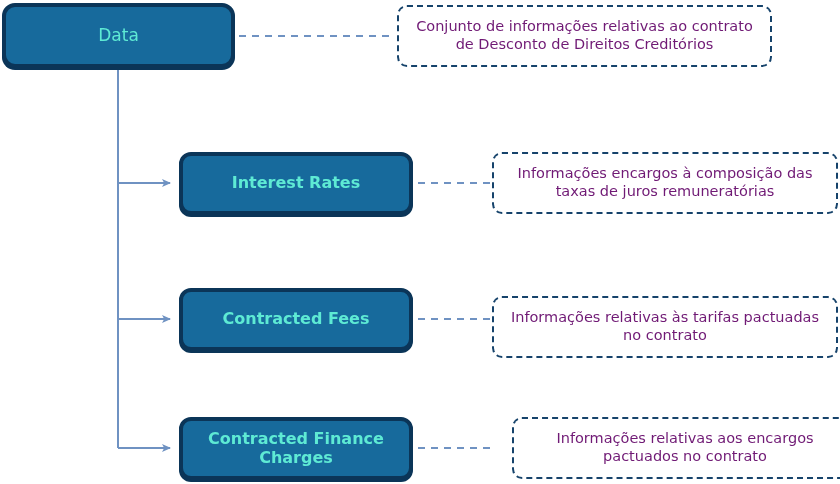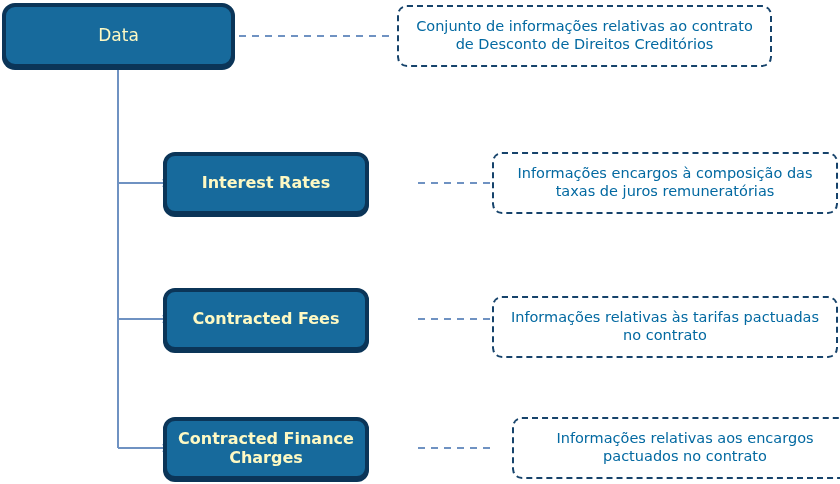--- a/index.html
+++ b/index.html
@@ -20,52 +20,52 @@
   .node {
     position: absolute;
     box-sizing: border-box;
     background: #176a9c;
     border: 4px solid #0b3558;
     border-radius: 12px;
     display: flex;
     align-items: center;
     justify-content: center;
     text-align: center;
-    color: #fef9c3;
+    color: #5eead4;
     line-height: 1.18;
     padding: 2px 10px;
     box-shadow: 0 2px 0 0 #0b3558;
   }
   .node.root {
     left: 2px;
     top: 3px;
     width: 233px;
     height: 65px;
     font-size: 17px;
     border-radius: 13px;
   }
   .node.child {
-    left: 163px;
-    width: 206px;
+    left: 179px;
+    width: 234px;
     height: 63px;
     font-size: 16px;
     font-weight: bold;
   }
   .node.child.r1 { top: 152px; }
   .node.child.r2 { top: 288px; }
   .node.child.r3 { top: 417px; }
 
   
   .note {
     position: absolute;
     box-sizing: border-box;
     background: #ffffff;
     border: 2px dashed #16436b;
     border-radius: 10px;
-    color: #0369a1;
+    color: #701a75;
     display: flex;
     align-items: center;
     justify-content: flex-end;
     text-align: center;
     line-height: 1.22;
     font-size: 14.5px;
     padding: 2px 6px;
   }
   .note.n0 { left: 397px; top: 5px;   width: 375px; height: 62px; }
   .note.n1 { left: 492px; top: 152px; width: 346px; height: 62px; }

